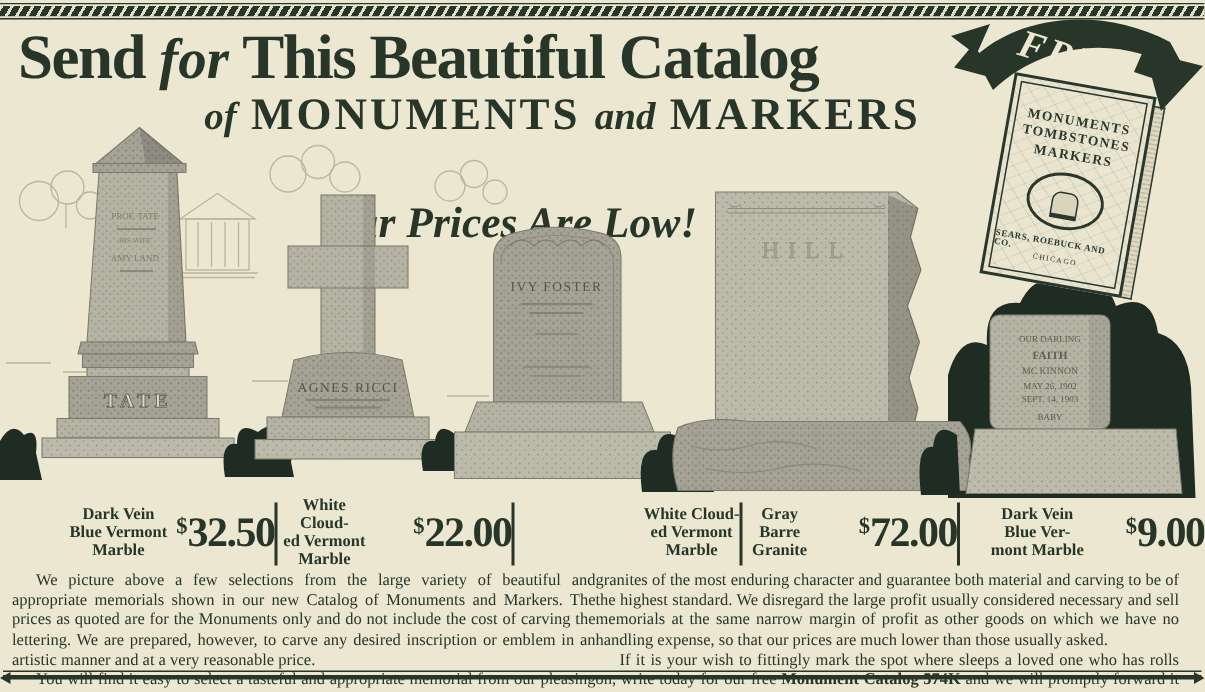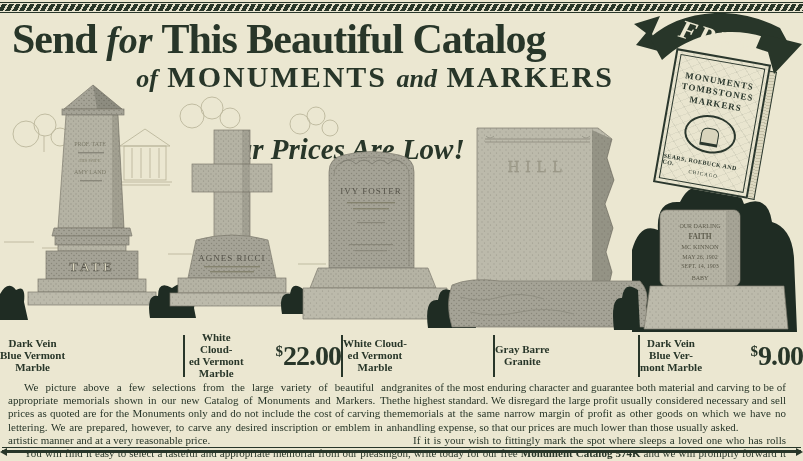--- a/index.html
+++ b/index.html
@@ -66,21 +66,21 @@
     width:7px;height:130px;margin-top:6px;background:#d6d2ba;border:1px solid #2a372d;border-left:none;box-sizing:border-box;
     background-image:repeating-linear-gradient(to bottom,#c3bfa6 0 1px,#ddd9c1 1px 3px);
   }
   
   .monuments{position:absolute;top:82px;left:0;z-index:1;}
   
   .price-strip{
     position:absolute;top:332px;left:0;width:803px;height:48px;z-index:2;
     display:flex;align-items:center;
   }
-  .price-block{display:flex;align-items:center;justify-content:space-between;gap:6px;height:42px;box-sizing:border-box;}
+  .price-block{display:flex;align-items:center;justify-content:flex-end;gap:6px;height:42px;box-sizing:border-box;}
   .price-block + .price-block{border-left:2px solid #283629;gap:28px;}
   .price-block:nth-child(1){width:183px;}
   .price-block:nth-child(2){width:158px;}
   .price-block:nth-child(3){width:152px;}
   .price-block:nth-child(4){width:145px;}
   .price-block:nth-child(5){width:165px;}
   .price-label{
     font-size:11px;font-weight:bold;line-height:1.08;text-align:center;white-space:pre-line;
   }
   .price-value{font-weight:bold;white-space:nowrap;}
@@ -255,35 +255,37 @@
       <text x="700" y="198" font-size="6">BABY</text>
     </g>
   </g>
 </svg>
 
 <div class="price-strip">
   <div class="price-block">
     <div class="price-label">Dark Vein
 Blue Vermont
 Marble</div>
+    <div class="price-value"><span class="dollar">$</span><span class="amount">32.50</span></div>
   </div>
   <div class="price-block">
     <div class="price-label">White Cloud-
 ed Vermont
 Marble</div>
     <div class="price-value"><span class="dollar">$</span><span class="amount">22.00</span></div>
   </div>
   <div class="price-block">
     <div class="price-label">White Cloud-
 ed Vermont
 Marble</div>
   </div>
   <div class="price-block">
     <div class="price-label">Gray Barre
 Granite</div>
+    <div class="price-value"><span class="dollar">$</span><span class="amount">72.00</span></div>
   </div>
   <div class="price-block">
     <div class="price-label">Dark Vein
 Blue Ver-
 mont Marble</div>
     <div class="price-value"><span class="dollar">$</span><span class="amount">9.00</span></div>
   </div>
 </div>
 
 <div class="body-copy">

